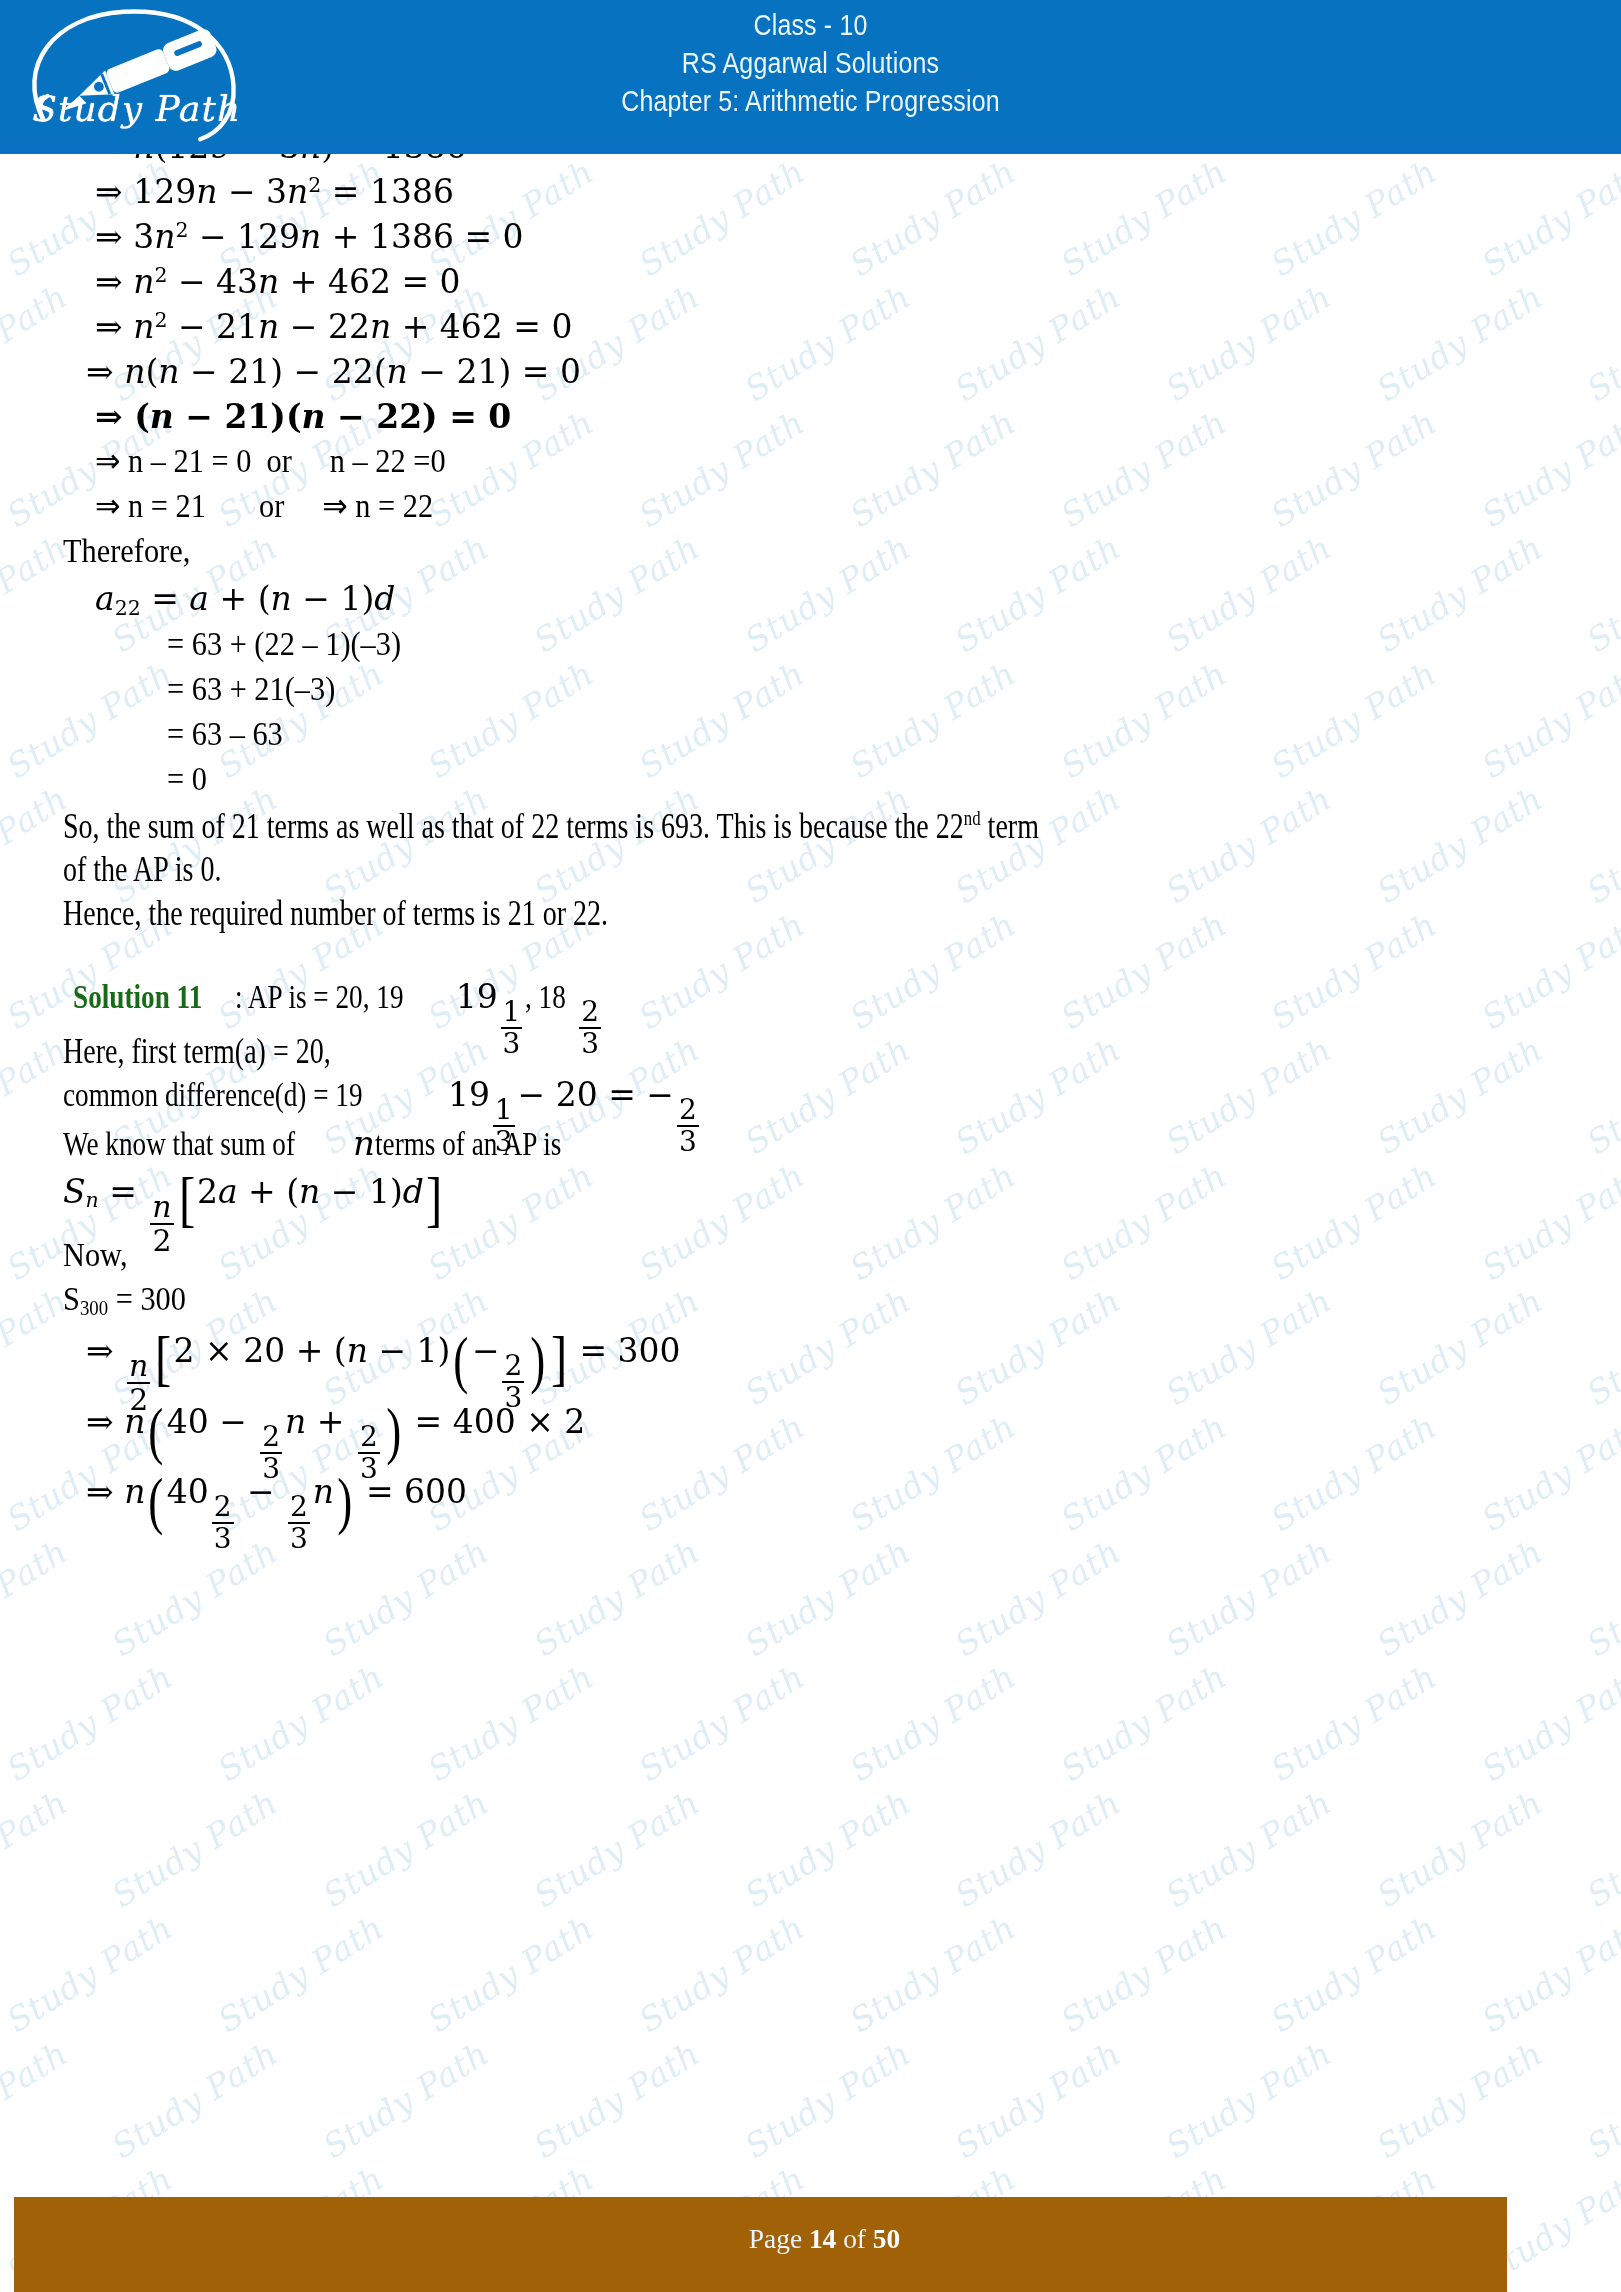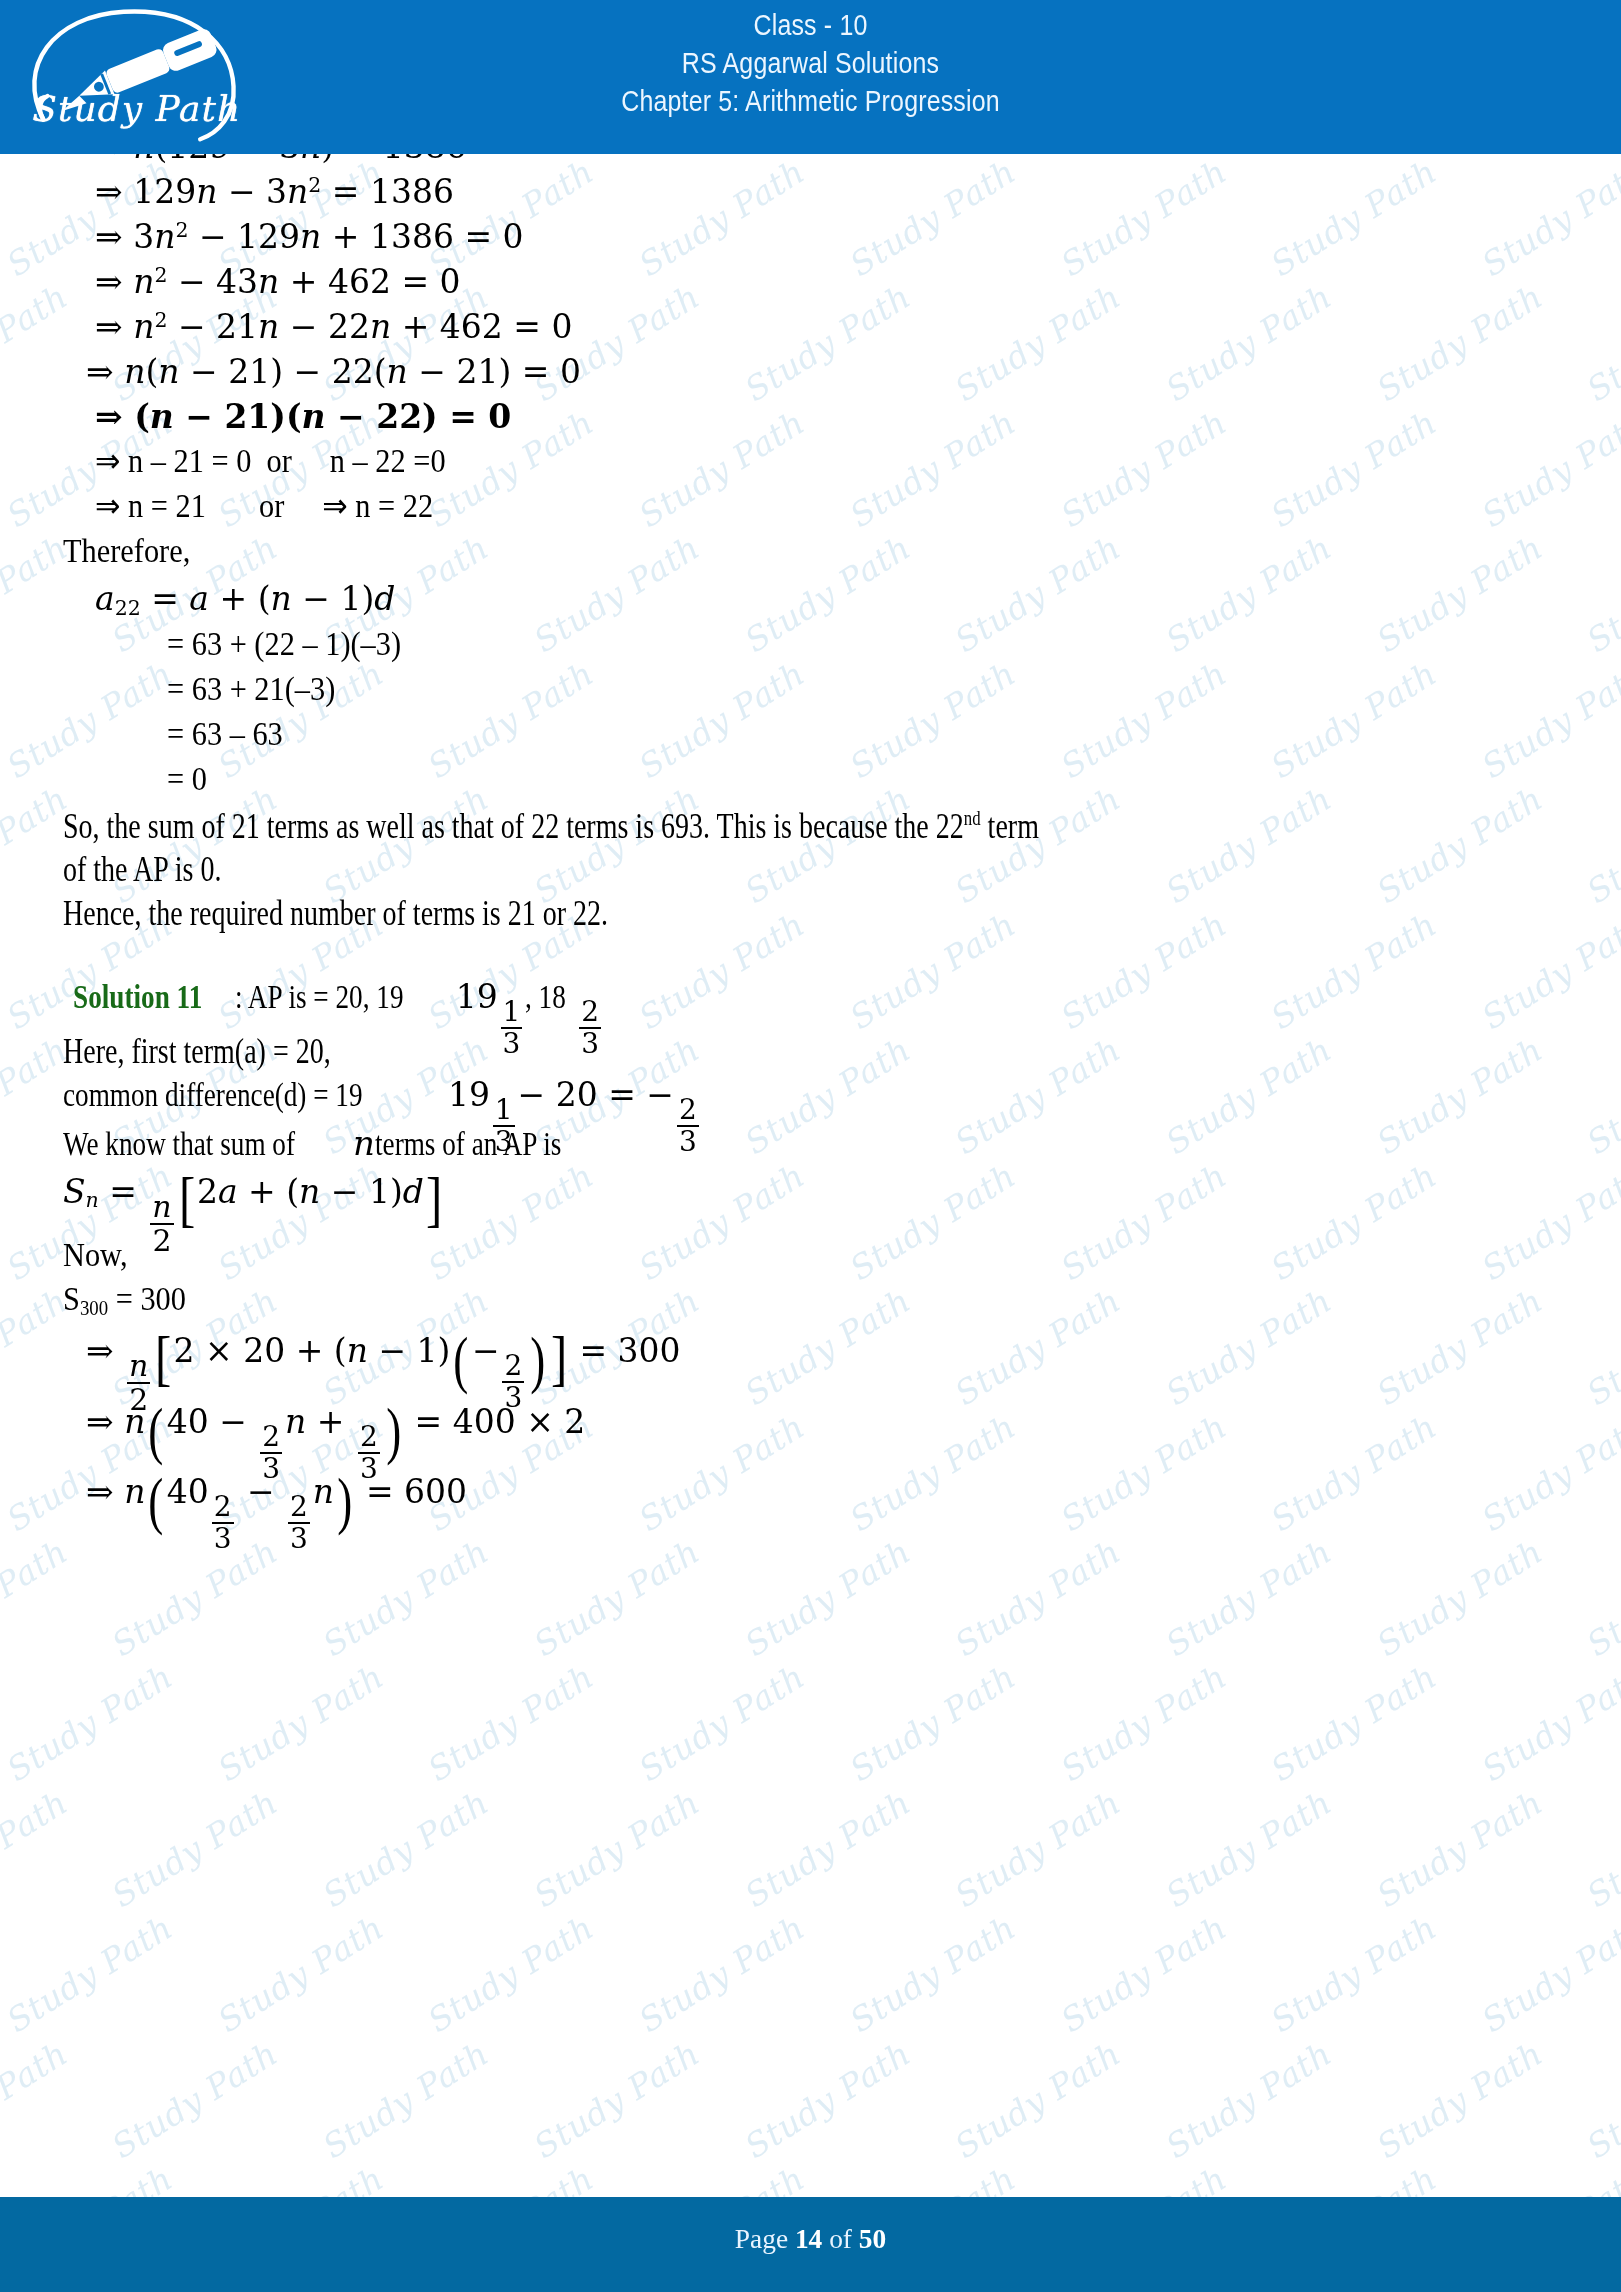--- a/index.html
+++ b/index.html
@@ -80,25 +80,25 @@
     font-family: "DejaVu Serif", serif;
     font-style: italic;
     font-size: 36px;
     letter-spacing: 1px;
     text-shadow: 0 0 1px #fff;
   }
 
   
   #page-footer {
     position: absolute;
-    left: 0;
+    left: 14px;
     top: 2197px;
-    width: 1621px;
+    width: 1493px;
     height: 96px;
-    background: #0369a1;
+    background: #a16207;
     z-index: 3;
   }
   #footer-text {
     position: absolute;
     left: 0; top: 27.4px;
     width: 1621px;
     text-align: center;
     color: #e9f4ff;
     font-size: 27.4px;
     font-family: "Liberation Serif", serif;

